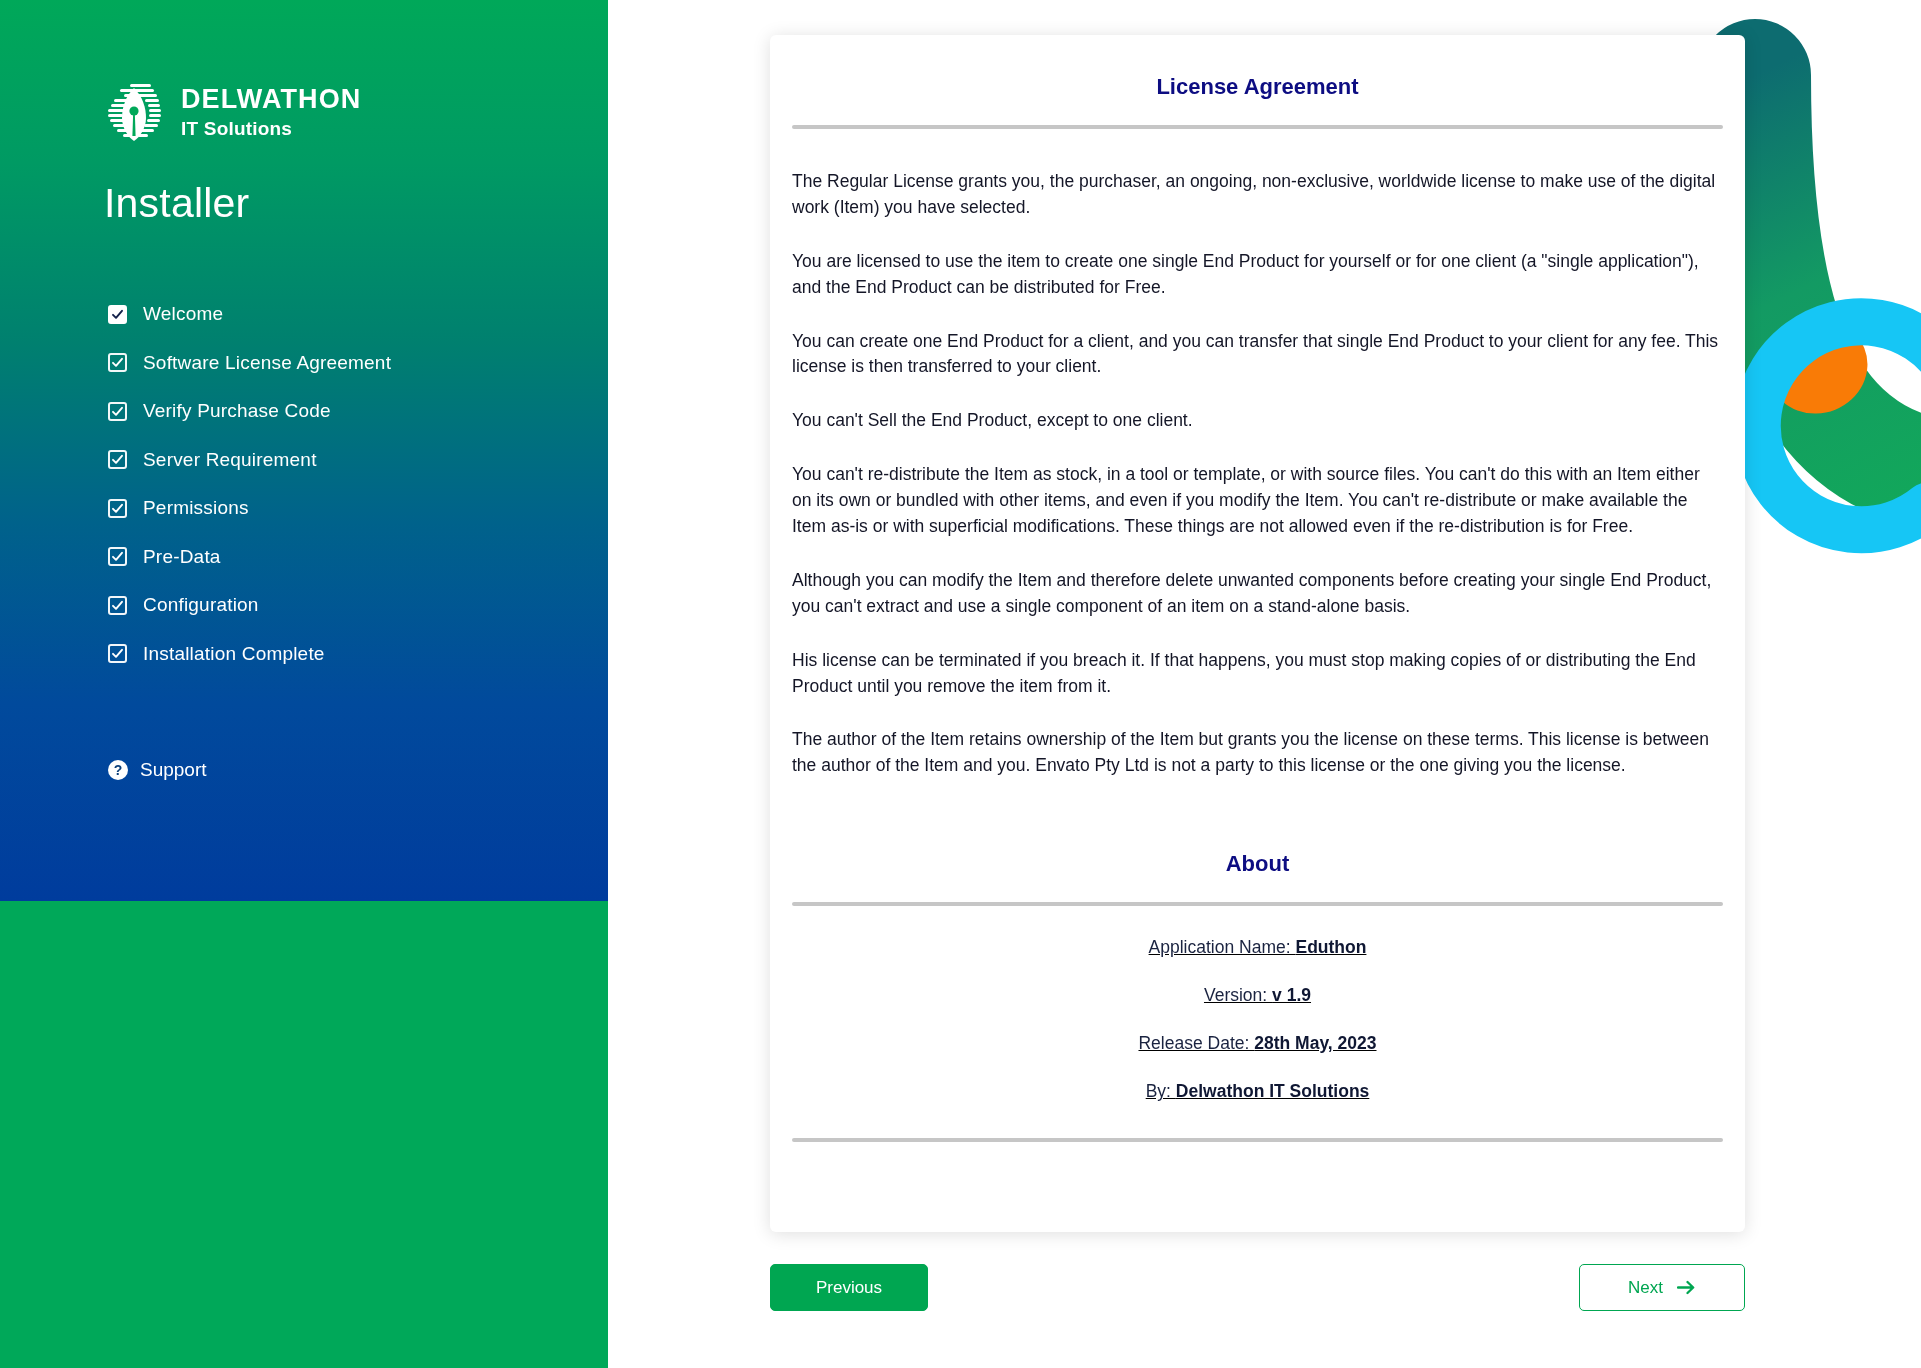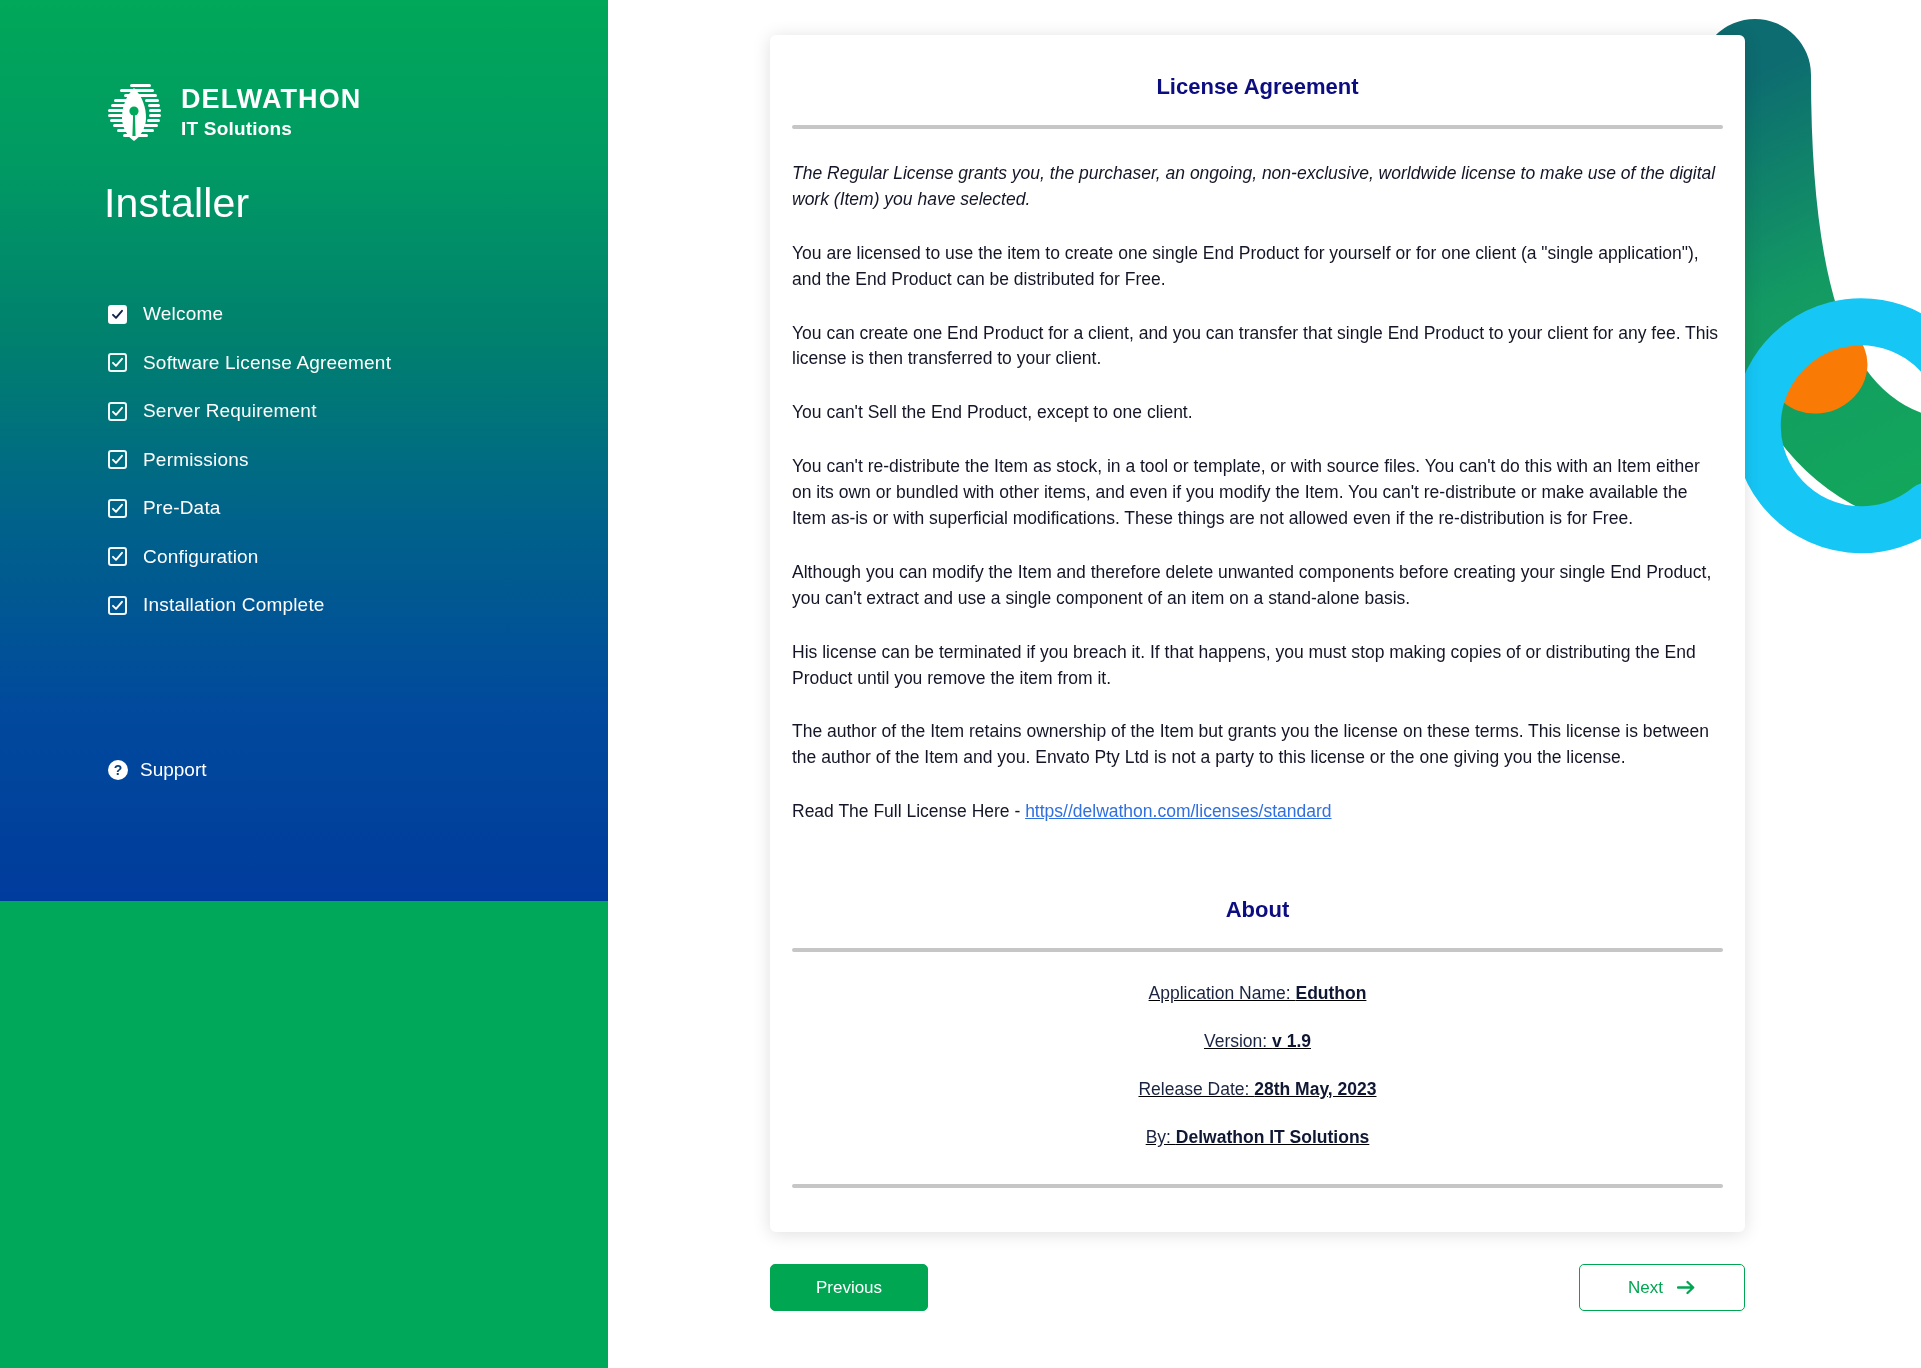--- a/index.html
+++ b/index.html
@@ -162,21 +162,21 @@
     border-radius: 2px;
   }
 
   .license-body { padding: 12px 22px 0 22px; }
   .license-body p {
     color: #141627;
     font-size: 17.5px;
     line-height: 1.48;
     margin-top: 28px;
   }
-  .license-body p:first-child { margin-top: 20px; font-style: italic; }
+  .license-body p:first-child { margin-top: 28px; }
   .license-body a {
     color: #2f6fe0;
     text-decoration: underline;
   }
 
   .about-title {
     text-align: center;
     color: #0d0d82;
     font-size: 22px;
     font-weight: bold;
@@ -308,20 +308,28 @@
             </svg>
           </span>
           <span class="step-label">Software License Agreement</span>
         </li>
         <li class="step">
           <span class="chk">
             <svg viewBox="0 0 13 13" xmlns="http://www.w3.org/2000/svg">
               <path d="M2 6.8 L5 9.8 L11 2.8" fill="none" stroke="#ffffff" stroke-width="1.9" stroke-linecap="round" stroke-linejoin="round"></path>
             </svg>
           </span>
+          <span class="step-label">Verify Purchase Code</span>
+        </li>
+        <li class="step">
+          <span class="chk">
+            <svg viewBox="0 0 13 13" xmlns="http://www.w3.org/2000/svg">
+              <path d="M2 6.8 L5 9.8 L11 2.8" fill="none" stroke="#ffffff" stroke-width="1.9" stroke-linecap="round" stroke-linejoin="round"></path>
+            </svg>
+          </span>
           <span class="step-label">Server Requirement</span>
         </li>
         <li class="step">
           <span class="chk">
             <svg viewBox="0 0 13 13" xmlns="http://www.w3.org/2000/svg">
               <path d="M2 6.8 L5 9.8 L11 2.8" fill="none" stroke="#ffffff" stroke-width="1.9" stroke-linecap="round" stroke-linejoin="round"></path>
             </svg>
           </span>
           <span class="step-label">Permissions</span>
         </li>
@@ -365,21 +373,20 @@
 
     <div class="license-body" id="license-paragraphs">
         <p>The Regular License grants you, the purchaser, an ongoing, non-exclusive, worldwide license to make use of the digital work (Item) you have selected.</p>
         <p>You are licensed to use the item to create one single End Product for yourself or for one client (a "single application"), and the End Product can be distributed for Free.</p>
         <p>You can create one End Product for a client, and you can transfer that single End Product to your client for any fee. This license is then transferred to your client.</p>
         <p>You can't Sell the End Product, except to one client.</p>
         <p>You can't re-distribute the Item as stock, in a tool or template, or with source files. You can't do this with an Item either on its own or bundled with other items, and even if you modify the Item. You can't re-distribute or make available the Item as-is or with superficial modifications. These things are not allowed even if the re-distribution is for Free.</p>
         <p>Although you can modify the Item and therefore delete unwanted components before creating your single End Product, you can't extract and use a single component of an item on a stand-alone basis.</p>
         <p>His license can be terminated if you breach it. If that happens, you must stop making copies of or distributing the End Product until you remove the item from it.</p>
         <p>The author of the Item retains ownership of the Item but grants you the license on these terms. This license is between the author of the Item and you. Envato Pty Ltd is not a party to this license or the one giving you the license.</p>
-        <p><span>Read The Full License Here - </span><a href="#">https//delwathon.com/licenses/standard</a></p>
       </div>
 
     <h2 class="about-title">About</h2>
     <div class="card-pad">
         <div class="rule"></div>
       </div>
     <div class="about-list" id="about-rows">
         <div class="about-row"><span>Application Name: </span><b>Eduthon</b></div>
         <div class="about-row"><span>Version: </span><b>v 1.9</b></div>
         <div class="about-row"><span>Release Date: </span><b>28th May, 2023</b></div>

